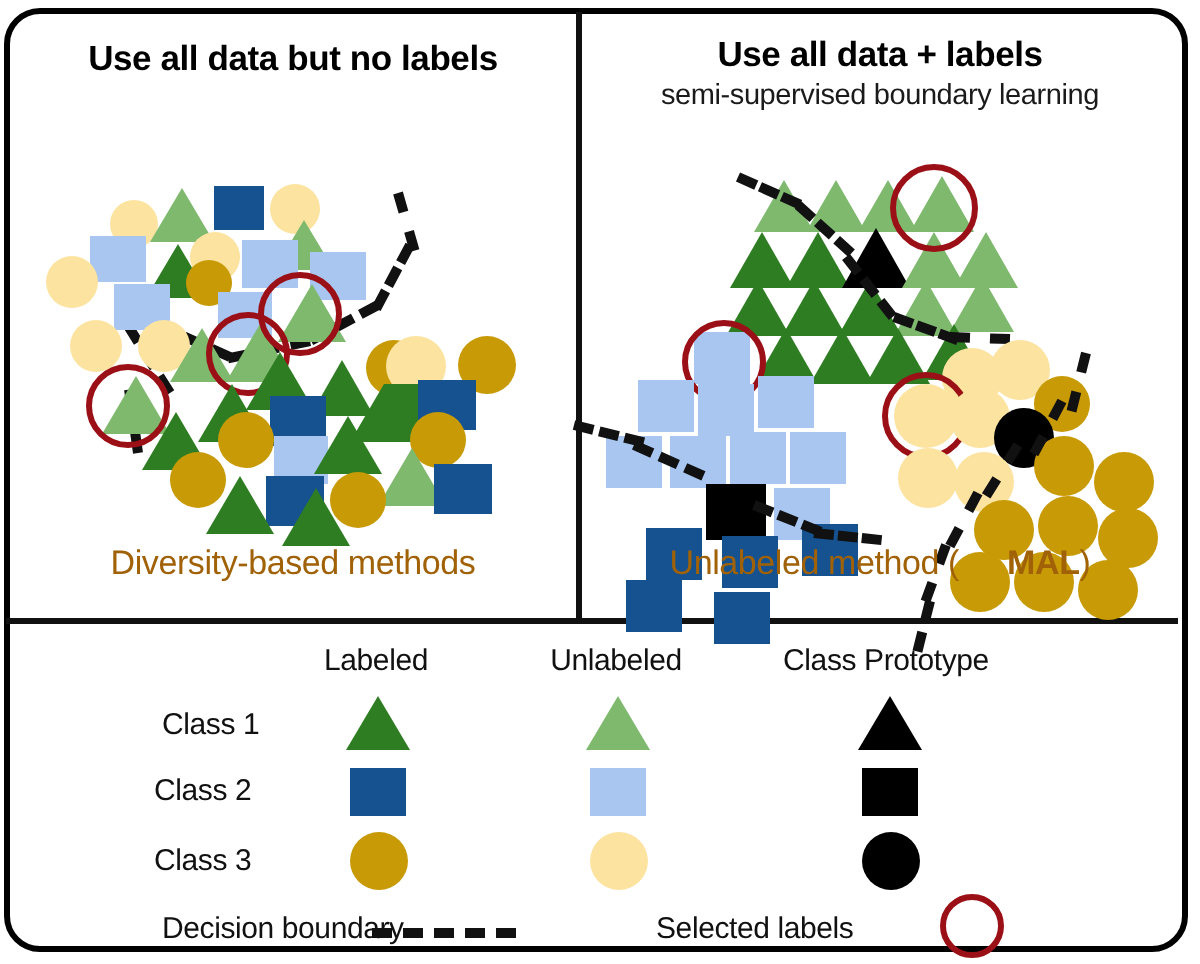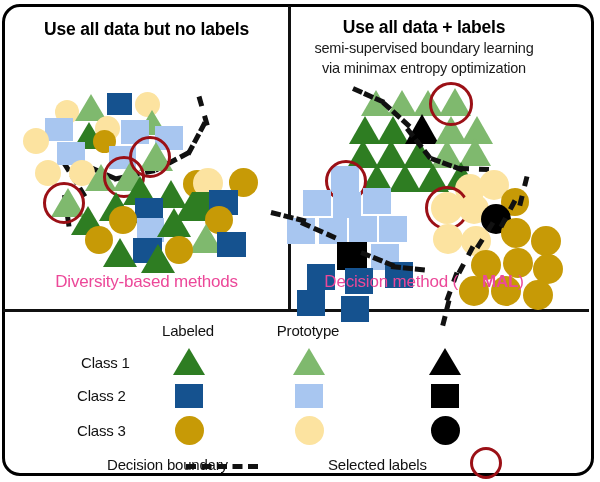--- a/index.html
+++ b/index.html
@@ -10,33 +10,33 @@
   .frame{position:absolute;left:2px;top:4px;width:592px;height:472px;
          border:3px solid #000;border-radius:18px;box-sizing:border-box;background:#fff;}
 
   
   .v-divider{position:absolute;left:288px;top:6px;width:3px;height:303px;background:#111;}
   .h-divider{position:absolute;left:3px;top:309px;width:586px;height:3px;background:#111;}
 
   
   .panel{position:absolute;box-sizing:border-box;}
   .panel-left{left:5px;top:6px;width:283px;height:303px;}
-  .panel-right{left:275px;top:6px;width:298px;height:303px;}
+  .panel-right{left:291px;top:6px;width:298px;height:303px;}
 
   .hdr{width:100%;text-align:center;}
   .hdr-title{font-weight:bold;color:#000;letter-spacing:-0.2px;}
   .hdr-sub{color:#1a1a1a;letter-spacing:-0.2px;}
 
   .panel-left .hdr-title{font-size:17.5px;line-height:22px;margin-top:12px;}
   .panel-left .hdr-sub{font-size:15px;line-height:20px;margin-top:2px;}
   .panel-right .hdr-title{font-size:17.5px;line-height:22px;margin-top:10px;}
   .panel-right .hdr-sub{font-size:14.5px;line-height:19px;margin-top:1px;}
 
   
-  .caption{position:absolute;width:100%;text-align:center;font-size:17px;color:#ec4899;letter-spacing:-0.2px;}
+  .caption{position:absolute;width:100%;text-align:center;font-size:17px;color:#a16207;letter-spacing:-0.2px;}
   .panel-left .caption{bottom:17px;}
   .panel-right .caption{bottom:17px;}
   .caption b{font-weight:bold;padding-left:24px;}
 
   
   .scatter{position:absolute;overflow:visible;}
   .sc-left{left:2px;top:78px;width:281px;height:190px;}
   .sc-right{left:0px;top:72px;width:298px;height:200px;}
 
   
@@ -131,21 +131,20 @@
 
     <div class="caption">
       <span>Diversity-based methods</span>
     </div>
   </div>
 
   <div class="panel panel-right">
     <div class="hdr">
       <div class="hdr-title">Use all data + labels</div>
       <div class="hdr-sub">semi-supervised boundary learning</div>
-      <div class="hdr-sub">via minimax entropy optimization</div>
     </div>
 
     <div class="scatter sc-right">
 
       <div class="shape" style="left:86px;top:12px;width:0;height:0;border-left:15px solid transparent;border-right:15px solid transparent;border-bottom:26px solid #7FB96E;"></div>
       <div class="shape" style="left:112px;top:12px;width:0;height:0;border-left:15px solid transparent;border-right:15px solid transparent;border-bottom:26px solid #7FB96E;"></div>
       <div class="shape" style="left:138px;top:12px;width:0;height:0;border-left:15px solid transparent;border-right:15px solid transparent;border-bottom:26px solid #7FB96E;"></div>
       <div class="shape" style="left:164px;top:10px;width:0;height:0;border-left:16px solid transparent;border-right:16px solid transparent;border-bottom:28px solid #7FB96E;"></div>
 
       <div class="shape" style="left:74px;top:38px;width:0;height:0;border-left:16px solid transparent;border-right:16px solid transparent;border-bottom:28px solid #2E7D22;"></div>
@@ -226,43 +225,44 @@
 
       <div class="dashline" style="left:252px;top:96px;width:30px;transform:rotate(104deg);transform-origin:left center;"></div>
       <div class="dashline" style="left:240px;top:120px;width:30px;transform:rotate(118deg);transform-origin:left center;"></div>
       <div class="dashline" style="left:218px;top:142px;width:30px;transform:rotate(122deg);transform-origin:left center;"></div>
       <div class="dashline" style="left:198px;top:166px;width:30px;transform:rotate(118deg);transform-origin:left center;"></div>
       <div class="dashline" style="left:182px;top:192px;width:30px;transform:rotate(110deg);transform-origin:left center;"></div>
       <div class="dashline" style="left:174px;top:220px;width:26px;transform:rotate(104deg);transform-origin:left center;"></div>
     </div>
 
     <div class="caption">
-      <span>Decision method (</span><b>MAL</b><span>)</span>
+      <span>Unlabeled method (</span><b>MAL</b><span>)</span>
     </div>
   </div>
 
   <div class="legend">
 
     <div class="lg-head" style="left:130px;top:10px;width:110px;">Labeled</div>
-    <div class="lg-head" style="left:250px;top:10px;width:110px;">Prototype</div>
+    <div class="lg-head" style="left:250px;top:10px;width:110px;">Unlabeled</div>
+    <div class="lg-head" style="left:370px;top:10px;width:140px;">Class Prototype</div>
 
     <div class="lg-text" style="left:78px;top:42px;">Class 1</div>
     <div class="shape" style="left:170px;top:36px;width:0;height:0;border-left:16px solid transparent;border-right:16px solid transparent;border-bottom:27px solid #2E7D22;"></div>
     <div class="shape" style="left:290px;top:36px;width:0;height:0;border-left:16px solid transparent;border-right:16px solid transparent;border-bottom:27px solid #7FB96E;"></div>
     <div class="shape" style="left:426px;top:36px;width:0;height:0;border-left:16px solid transparent;border-right:16px solid transparent;border-bottom:27px solid #000000;"></div>
 
     <div class="lg-text" style="left:74px;top:75px;">Class 2</div>
     <div class="shape sq" style="left:172px;top:72px;width:28px;height:24px;background:#15528F;"></div>
     <div class="shape sq" style="left:292px;top:72px;width:28px;height:24px;background:#A8C6F0;"></div>
     <div class="shape sq" style="left:428px;top:72px;width:28px;height:24px;background:#000000;"></div>
 
     <div class="lg-text" style="left:74px;top:110px;">Class 3</div>
     <div class="shape ci" style="left:172px;top:104px;width:29px;height:29px;background:#C79A06;"></div>
     <div class="shape ci" style="left:292px;top:104px;width:29px;height:29px;background:#FCE3A0;"></div>
     <div class="shape ci" style="left:428px;top:104px;width:29px;height:29px;background:#000000;"></div>
 
-    <div class="lg-text" style="left:78px;top:144px;margin-left:26px;">Decision boundary</div>
+    <div class="lg-text" style="left:78px;top:144px;">Decision boundary</div>
     <div class="dashline" style="left:183px;top:152px;width:72px;"></div>
 
     <div class="lg-text" style="left:325px;top:144px;">Selected labels</div>
     <div class="ring" style="left:467px;top:135px;width:32px;height:32px;"></div>
   </div>
 </div>
 
 </body></html>

